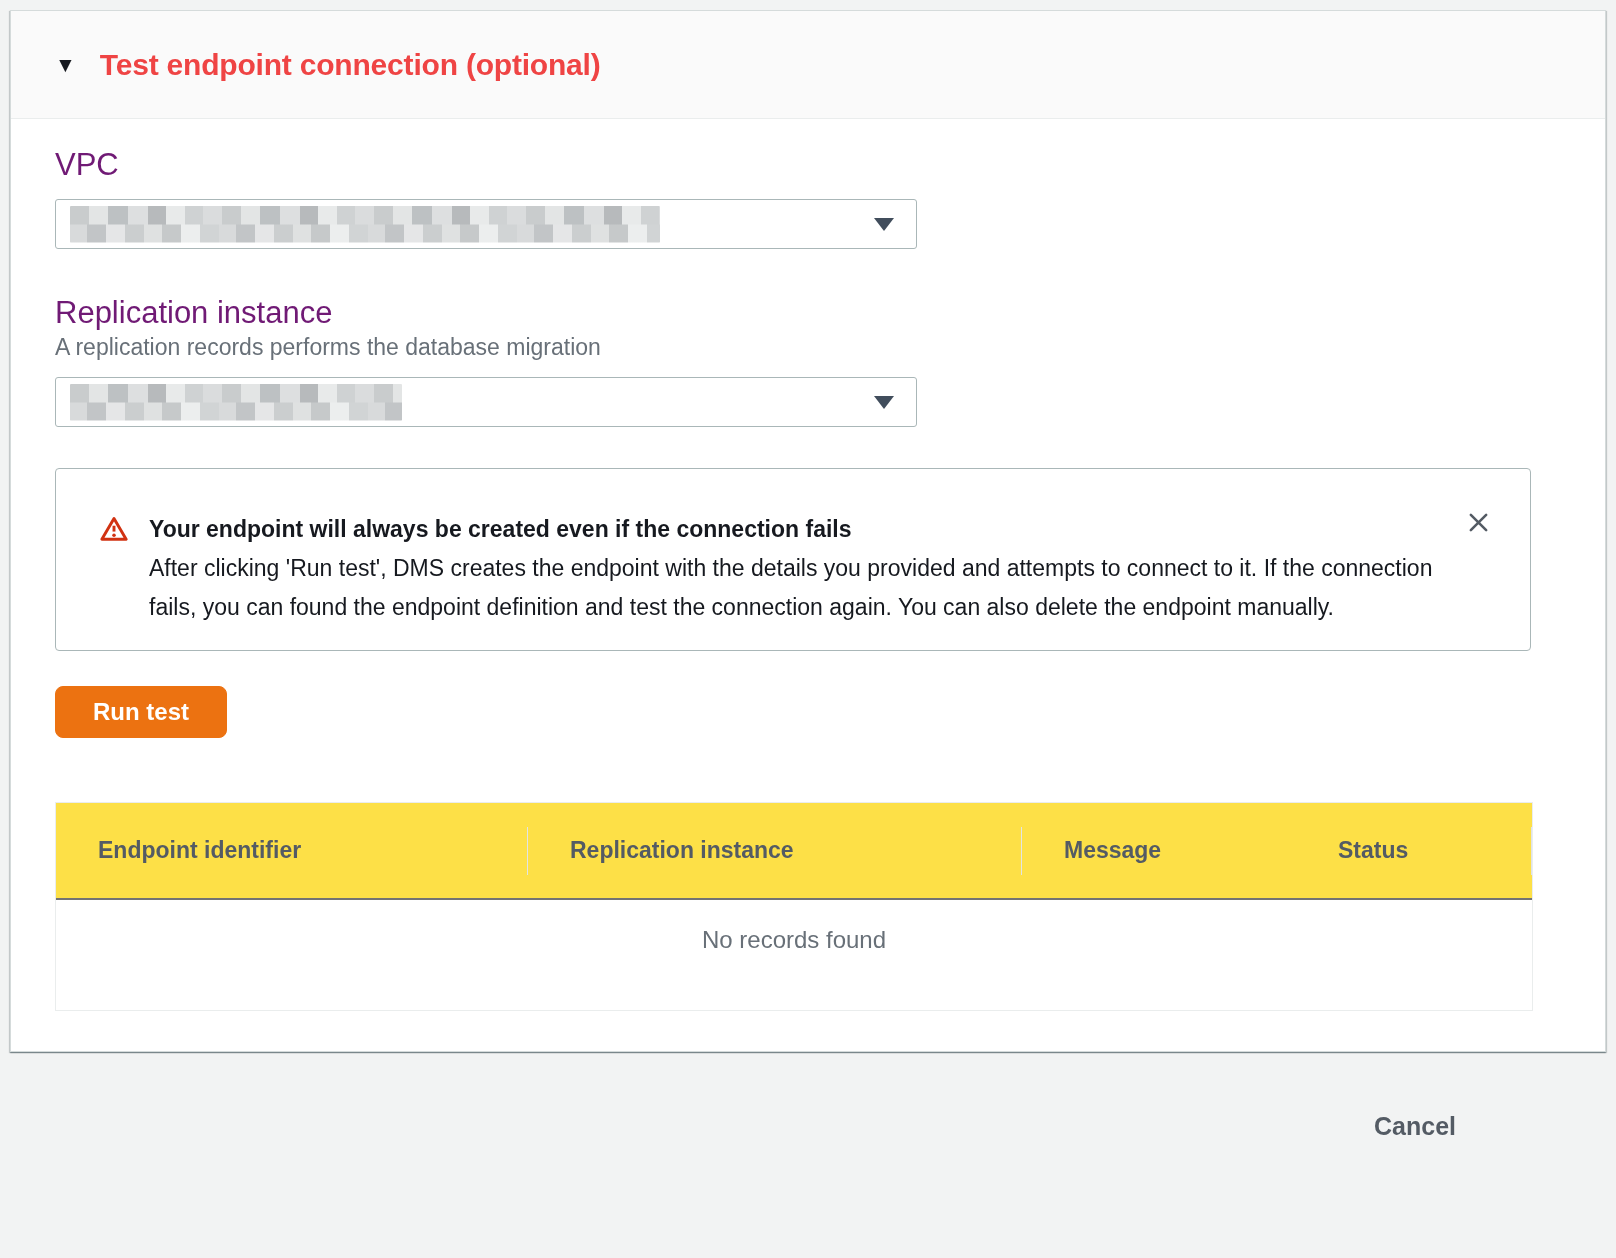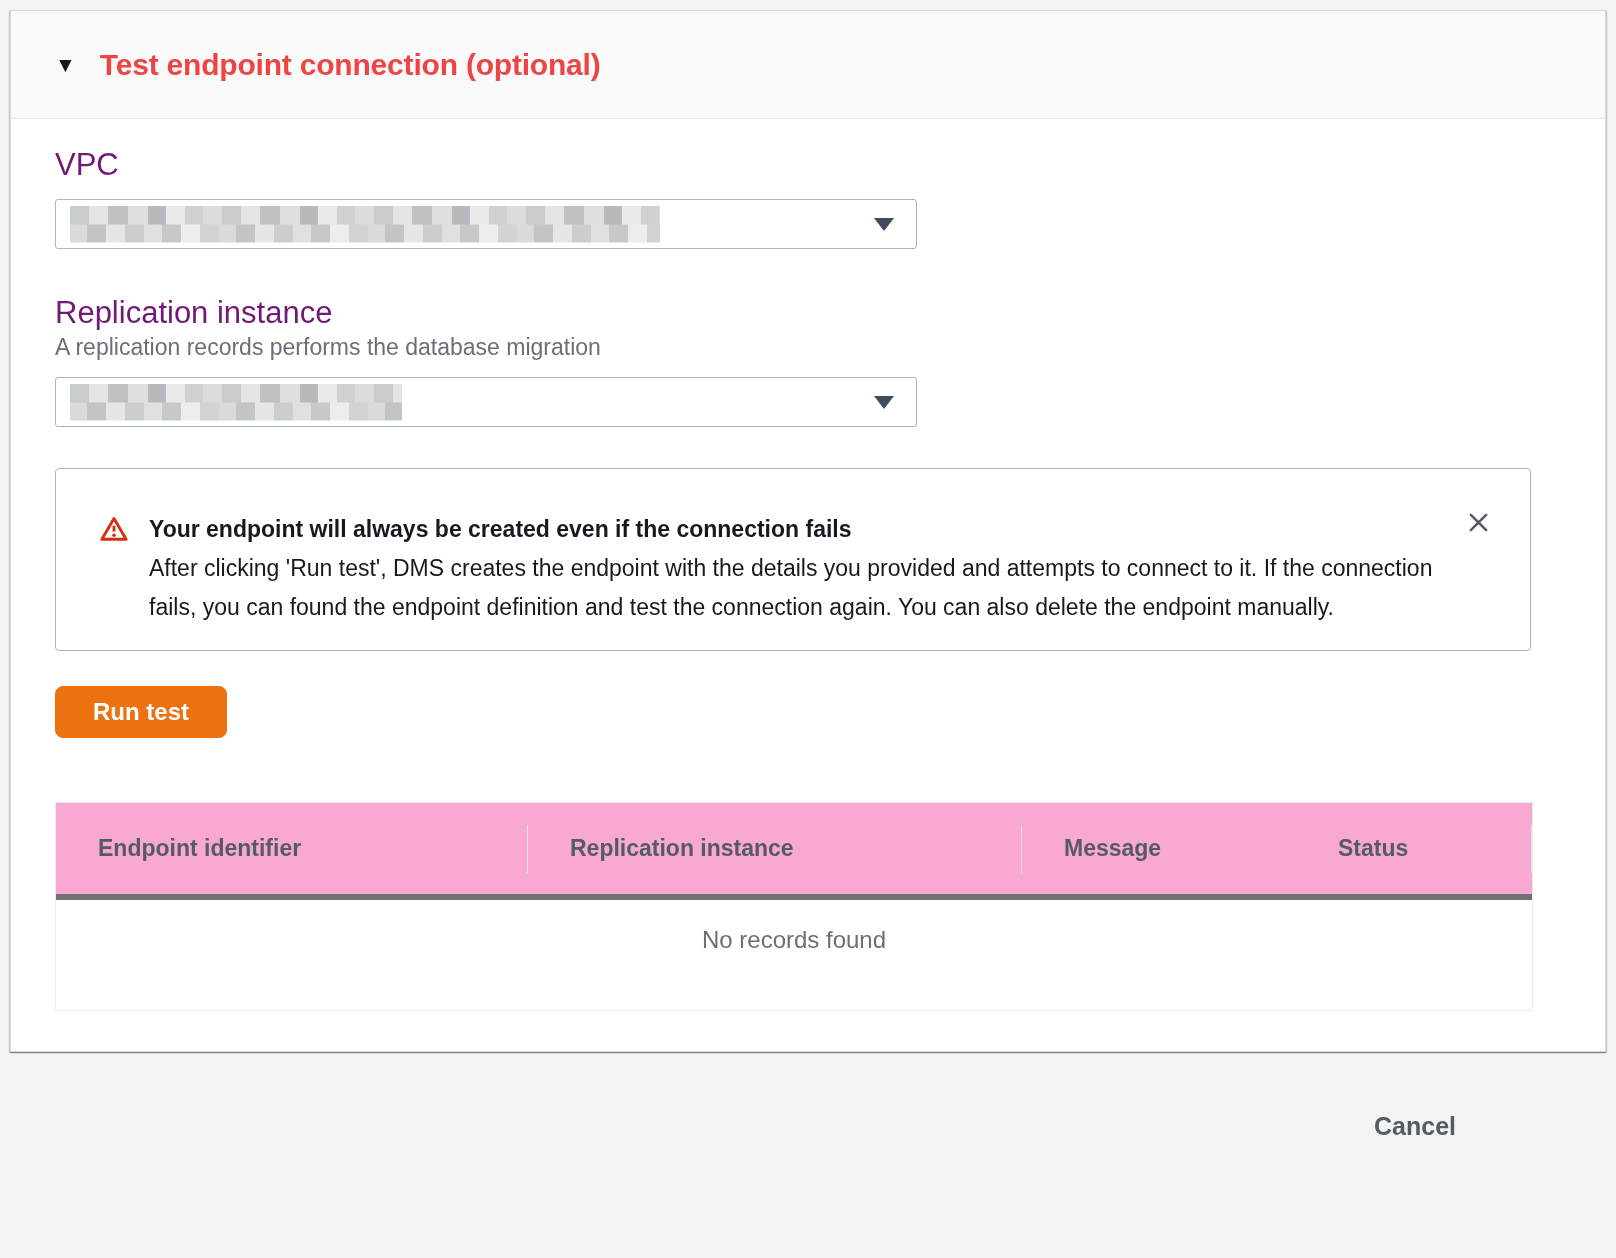--- a/index.html
+++ b/index.html
@@ -146,22 +146,22 @@
   
   .results-table {
     margin-top: 64px;
     width: 1478px;
     border: 1px solid #eaeded;
     background: #fff;
   }
   .thead {
     display: flex;
     align-items: flex-end;
-    background: #f9a8d4;
-    border-bottom: 6px solid #737373;
+    background: #fde047;
+    border-bottom: 2px solid #737373;
     height: 97px;
   }
   .th {
     font-size: 23px;
     font-weight: 700;
     color: #545b64;
     padding-left: 42px;
     position: relative;
     height: 100%;
     display: flex;

